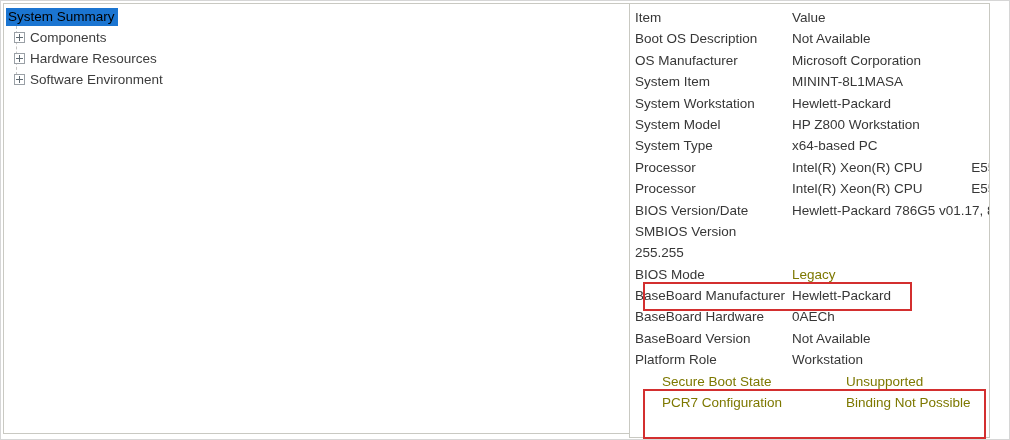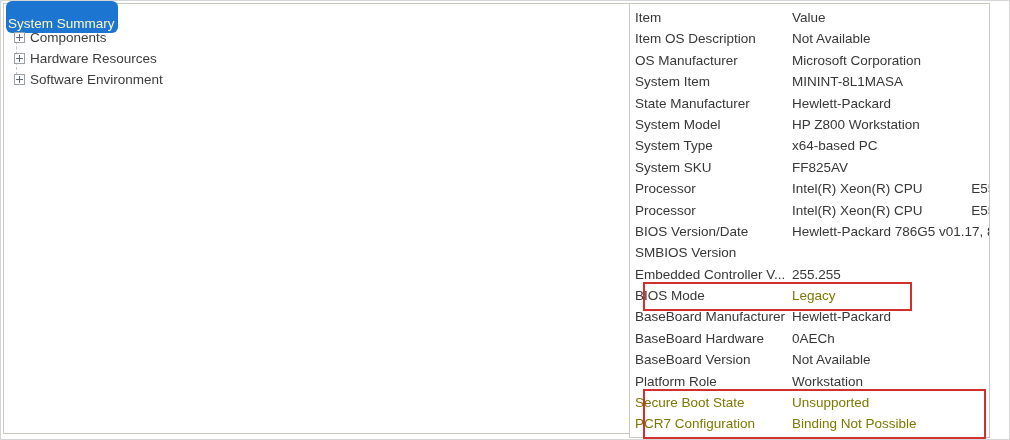--- a/index.html
+++ b/index.html
@@ -21,32 +21,32 @@
   }
   .titem{height:20.6px;display:flex;align-items:center;position:relative;z-index:1;}
   .titem.child{padding-left:8px;}
   .plusbox{
     width:9px;height:9px;border:1px solid #9aa0a6;background:#fff;
     margin-right:5px;position:relative;flex:none;
   }
   .plusbox::before{content:"";position:absolute;left:1px;right:1px;top:50%;margin-top:-0.5px;height:1px;background:#5f6a72;}
   .plusbox::after{content:"";position:absolute;top:1px;bottom:1px;left:50%;margin-left:-0.5px;width:1px;background:#5f6a72;}
   .tlabel{white-space:nowrap;color:#3c3c3c;}
-  .tlabel.selected{background:var(--accent,#1b75d1);color:#fef9c3;padding:15px 3px 2px 2px;border-radius:6px;}
+  .tlabel.selected{background:var(--accent,#1b75d1);color:#000000;padding:1px 3px 2px 2px;}
   
   #detail-pane{
     position:absolute;left:628px;top:2px;width:361px;height:435px;
     border:1px solid #c9c9c2;box-sizing:border-box;background:#fff;
     padding:3px 0 0 5px;overflow:hidden;
   }
   .trow{display:flex;height:21.4px;line-height:21.4px;}
   .ti{width:157px;flex:none;overflow:hidden;white-space:nowrap;color:#373737;}
   .tv{flex:1;overflow:hidden;white-space:pre;color:#373737;}
   .olive{color:var(--highlight,#7d7800) !important;}
-  .olive-row .ti,.olive-row .tv{color:var(--highlight,#7d7800);}
+  .olive-row .ti,.olive-row .tv{color:var(--highlight,#7d7800);margin-left:27px;}
   
   .redbox{position:absolute;border:2px solid var(--annotation,#d32f2f);z-index:2;pointer-events:none;background:transparent;}
   #box-bios{left:642px;top:281px;width:265px;height:25px;}
   #box-secure{left:642px;top:388px;width:339px;height:46px;}
 </style>
 </head>
 <body>
 
 <div id="stage" style="--accent: #1b75d1; --annotation: #d32f2f; --highlight: #7d7800;">
 
@@ -71,64 +71,59 @@
       </div>
   </div>
 
   <div id="detail-pane">
     <div class="trow">
       <div class="ti">Item</div>
       <div class="tv">Value</div>
     </div>
     <div id="rows">
         <div class="trow">
-          <div class="ti">Item OS Description</div>
+          <div class="ti">Boot OS Description</div>
           <div class="tv">Not Available</div>
         </div>
         <div class="trow">
           <div class="ti">OS Manufacturer</div>
           <div class="tv">Microsoft Corporation</div>
         </div>
         <div class="trow">
           <div class="ti">System Item</div>
           <div class="tv">MININT-8L1MASA</div>
         </div>
         <div class="trow">
-          <div class="ti">State Manufacturer</div>
+          <div class="ti">System Workstation</div>
           <div class="tv">Hewlett-Packard</div>
         </div>
         <div class="trow">
           <div class="ti">System Model</div>
           <div class="tv">HP Z800 Workstation</div>
         </div>
         <div class="trow">
           <div class="ti">System Type</div>
           <div class="tv">x64-based PC</div>
-        </div>
-        <div class="trow">
-          <div class="ti">System SKU</div>
-          <div class="tv">FF825AV</div>
         </div>
         <div class="trow">
           <div class="ti">Processor</div>
           <div class="tv">Intel(R) Xeon(R) CPU             E5506</div>
         </div>
         <div class="trow">
           <div class="ti">Processor</div>
           <div class="tv">Intel(R) Xeon(R) CPU             E5506</div>
         </div>
         <div class="trow">
           <div class="ti">BIOS Version/Date</div>
           <div class="tv">Hewlett-Packard 786G5 v01.17, 8/</div>
         </div>
         <div class="trow">
           <div class="ti">SMBIOS Version</div>
         </div>
         <div class="trow">
-          <div class="ti">Embedded Controller V...</div>
           <div class="tv">255.255</div>
         </div>
         <div class="trow">
           <div class="ti">BIOS Mode</div>
           <div class="tv olive">Legacy</div>
         </div>
         <div class="trow">
           <div class="ti">BaseBoard Manufacturer</div>
           <div class="tv">Hewlett-Packard</div>
         </div>

